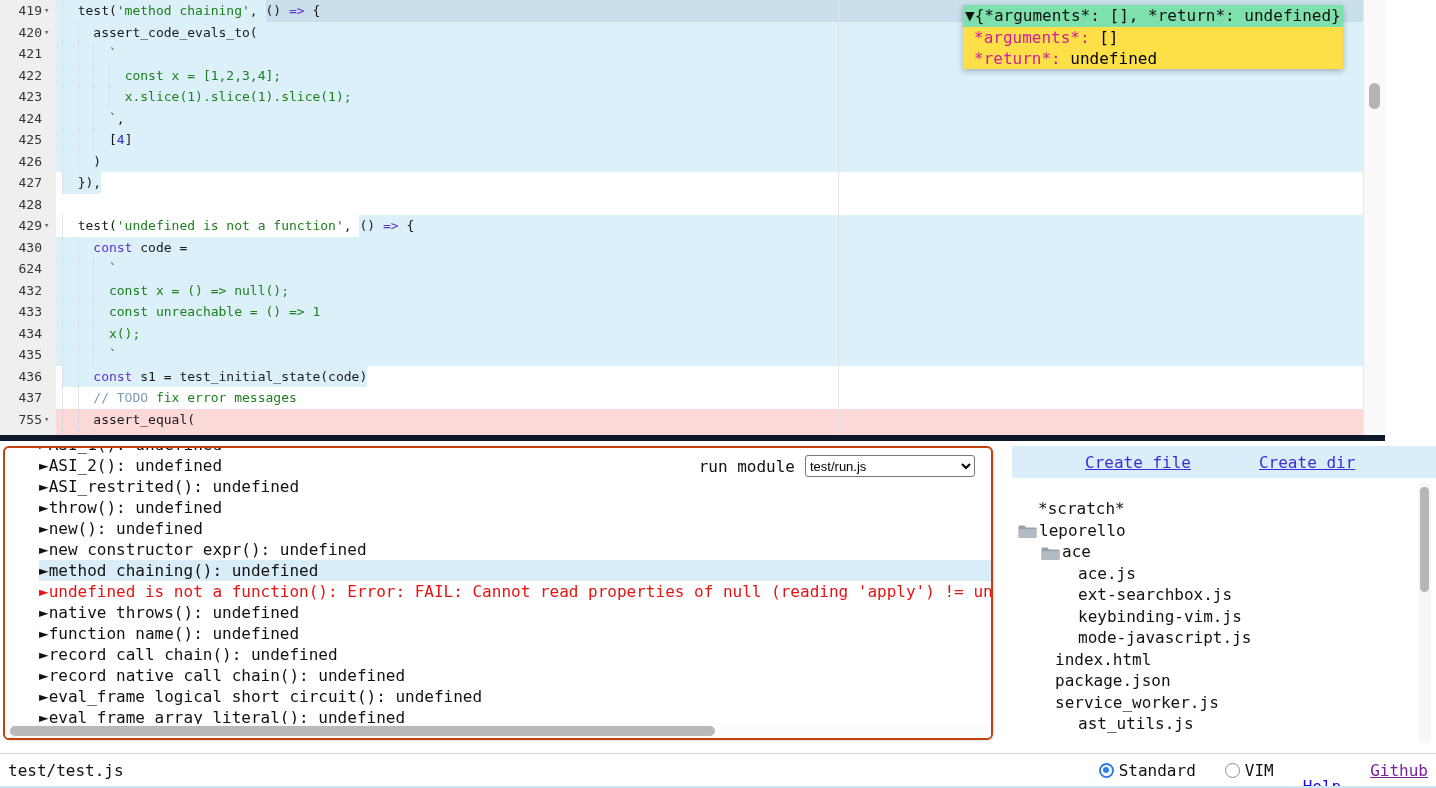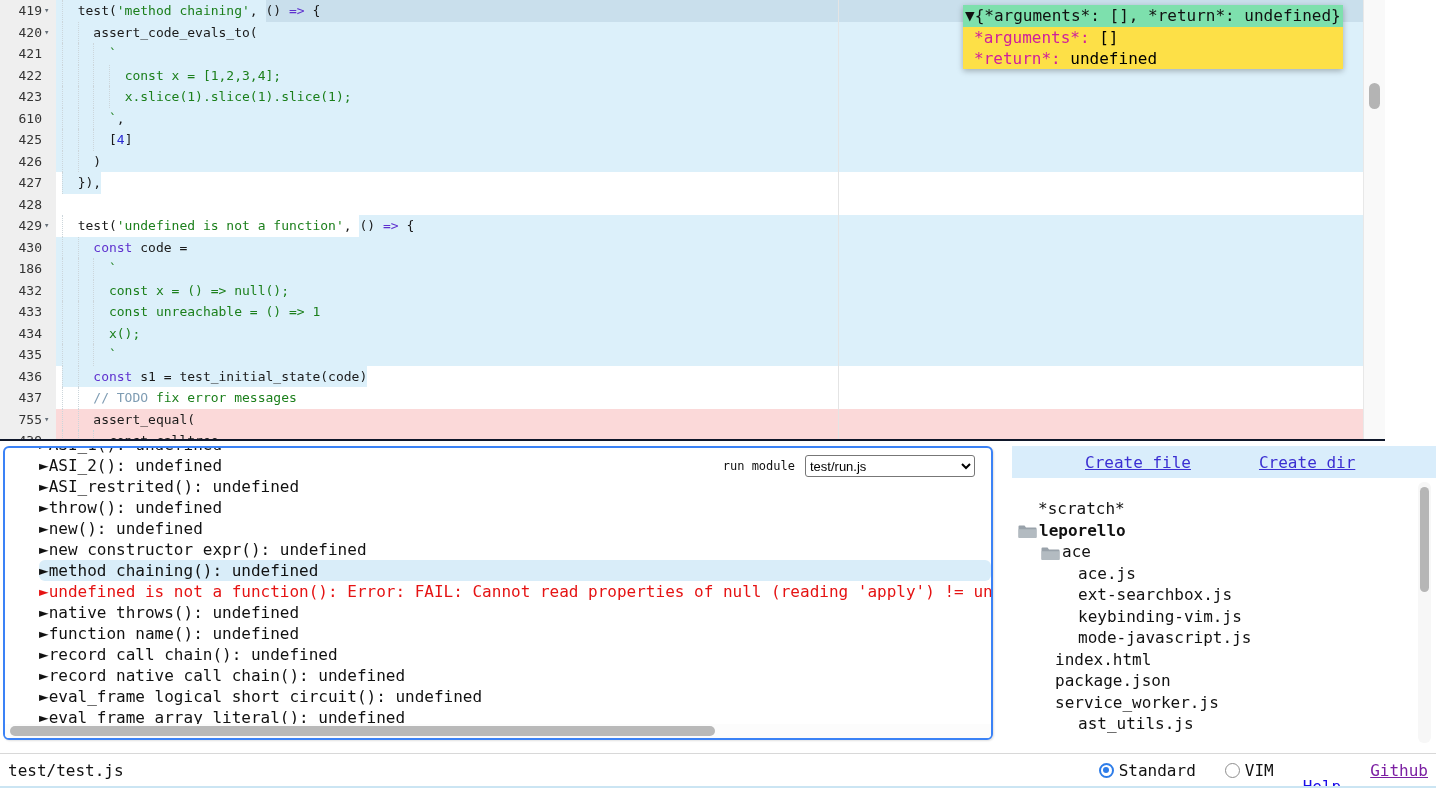--- a/index.html
+++ b/index.html
@@ -2,21 +2,21 @@
 <html><head>
 <meta charset="utf-8">
 <style>
   * { margin:0; padding:0; box-sizing:border-box; }
   html,body { width:1436px; height:788px; background:#ffffff; overflow:hidden;
               font-family:"DejaVu Sans Mono", monospace; }
   #app { position:relative; width:1436px; height:788px; }
 
   
   #editor { position:absolute; left:0; top:0; width:1385px; height:441px;
-            overflow:hidden; background:#ffffff; border-bottom:2px solid #0f172a; }
+            overflow:hidden; background:#ffffff; border-bottom:6px solid #0f172a; }
   #print-margin { position:absolute; left:838px; top:0; height:441px; width:1px;
                   background:#e4e4e4; }
   .line { display:flex; height:21.5px; line-height:21.5px; }
   .gut  { width:56px; background:#efefef; display:flex; flex:none; }
   .num  { flex:1; text-align:right; font-size:13px; color:#333; padding-right:2px; }
   .fold { width:12px; font-size:9px; color:#66707a; text-align:left; line-height:21.5px; }
   .code { flex:1; display:flex; font-size:13px; color:#1a1a1a; padding-left:6px; }
   .code span.seg { white-space:pre; }
   .fill { flex:1; }
   .bg-blue { background:#dcf0fa; }
@@ -37,29 +37,29 @@
   #tooltip { position:absolute; left:963px; top:5px; width:380px;
              font-size:16px; box-shadow:0 2px 6px rgba(0,0,0,.28); z-index:5; }
   #tooltip .hdr { background:#7de0ad; color:#111; height:22px; line-height:22px;
                   padding-left:2px; white-space:pre; }
   #tooltip .trow { background:#fde047; height:21px; line-height:21px;
                    padding-left:11px; white-space:pre; }
   .magenta { color:#d01f9c; }
 
   
   #console { position:absolute; left:3px; top:446px; width:990px; height:294px;
-             background:#fff; border:2px solid #3b82f6; border-radius:6px;
+             background:#fff; border:2px solid #c2410c; border-radius:6px;
              overflow:hidden; box-shadow:1px 1px 2px rgba(0,0,0,.12); }
   #console-rows { margin-top:-14px; padding-left:34px; white-space:nowrap; }
   .crow { height:21px; line-height:21px; font-size:16px; color:#111; white-space:pre; }
-  .crow.sel { background:#d9edf9;border-radius:6px; }
+  .crow.sel { background:#d9edf9; }
   .crow.err { color:#e51313; }
   #run-module { position:absolute; top:7px; right:16px; display:flex;
                 align-items:center; gap:10px; background:#fff; }
-  #run-module label { font-size:12px; color:#111; }
+  #run-module label { font-size:16px; color:#111; }
   #run-module select { width:170px; height:22px; font-family:"Liberation Sans",sans-serif;
                        font-size:13px; border:1px solid #777; border-radius:3px;
                        background:#fff; }
   #h-scroll { position:absolute; left:0; right:0; bottom:0; height:14px; background:#fcfcfc; }
   #h-thumb { position:absolute; left:5px; bottom:2px; width:705px; height:10px;
              background:#b9b9b9; border-radius:5px; }
 
   
   #files { position:absolute; left:1012px; top:446px; width:424px; height:299px;
            background:#fff; overflow:hidden; }
@@ -150,21 +150,21 @@
             <span class="num" data-name="line-number">423</span>
             <span class="fold"></span>
           </div>
           <div class="code bg-blue" data-name="code-line-text">
             <span class="seg c-s"><span class="guide" data-name="indent-guide"></span><span class="guide" data-name="indent-guide"></span><span class="guide" data-name="indent-guide"></span><span class="guide" data-name="indent-guide"></span>x.slice(1).slice(1).slice(1);</span>
             <div class="fill bg-blue"></div>
           </div>
         </div>
         <div class="line" data-name="code-line">
           <div class="gut" data-name="gutter-cell">
-            <span class="num" data-name="line-number">610</span>
+            <span class="num" data-name="line-number">424</span>
             <span class="fold"></span>
           </div>
           <div class="code bg-blue" data-name="code-line-text">
             <span class="seg c-s"><span class="guide" data-name="indent-guide"></span><span class="guide" data-name="indent-guide"></span><span class="guide" data-name="indent-guide"></span>`</span>
             <span class="seg c-p">,</span>
             <div class="fill bg-blue"></div>
           </div>
         </div>
         <div class="line" data-name="code-line">
           <div class="gut" data-name="gutter-cell">
@@ -229,21 +229,21 @@
           </div>
           <div class="code bg-blue" data-name="code-line-text">
             <span class="seg c-p"><span class="guide" data-name="indent-guide"></span><span class="guide" data-name="indent-guide"></span></span>
             <span class="seg c-k">const</span>
             <span class="seg c-p"> code =</span>
             <div class="fill bg-blue"></div>
           </div>
         </div>
         <div class="line" data-name="code-line">
           <div class="gut" data-name="gutter-cell">
-            <span class="num" data-name="line-number">186</span>
+            <span class="num" data-name="line-number">624</span>
             <span class="fold"></span>
           </div>
           <div class="code bg-blue" data-name="code-line-text">
             <span class="seg c-s"><span class="guide" data-name="indent-guide"></span><span class="guide" data-name="indent-guide"></span><span class="guide" data-name="indent-guide"></span>`</span>
             <div class="fill bg-blue"></div>
           </div>
         </div>
         <div class="line" data-name="code-line">
           <div class="gut" data-name="gutter-cell">
             <span class="num" data-name="line-number">432</span>
@@ -368,21 +368,21 @@
     </div>
   </div>
 
   <div id="files" data-name="file-tree-panel">
     <div id="files-header" data-name="file-tree-header">
       <a href="#" data-name="create-file-link">Create file</a>
       <a href="#" data-name="create-dir-link">Create dir</a>
     </div>
     <div id="tree" data-name="file-tree">
         <div class="trow2" data-name="tree-file-row" style="padding-left: 26px;"><span data-name="tree-item-label">*scratch*</span></div>
-        <div class="trow2" data-name="tree-folder-row" style="padding-left: 6px; font-weight: bold;"><span class="ficon" data-name="folder-icon"><svg width="19" height="14" viewBox="0 0 19 14">
+        <div class="trow2" data-name="tree-folder-row" style="padding-left: 6px;"><span class="ficon" data-name="folder-icon"><svg width="19" height="14" viewBox="0 0 19 14">
               <path d="M0.5 1.5 q0 -1 1 -1 h5 l1.5 2 h9.5 q1 0 1 1 v8.5 q0 1 -1 1 h-16 q-1 0 -1 -1 z" fill="#99a2aa"></path>
               <path d="M0.5 4.2 h18 v7.8 q0 1 -1 1 h-16 q-1 0 -1 -1 z" fill="#b3bbc1"></path>
             </svg></span><span data-name="tree-item-label">leporello</span></div>
         <div class="trow2" data-name="tree-folder-row" style="padding-left: 29px;"><span class="ficon" data-name="folder-icon"><svg width="19" height="14" viewBox="0 0 19 14">
               <path d="M0.5 1.5 q0 -1 1 -1 h5 l1.5 2 h9.5 q1 0 1 1 v8.5 q0 1 -1 1 h-16 q-1 0 -1 -1 z" fill="#99a2aa"></path>
               <path d="M0.5 4.2 h18 v7.8 q0 1 -1 1 h-16 q-1 0 -1 -1 z" fill="#b3bbc1"></path>
             </svg></span><span data-name="tree-item-label">ace</span></div>
         <div class="trow2" data-name="tree-file-row" style="padding-left: 66px;"><span data-name="tree-item-label">ace.js</span></div>
         <div class="trow2" data-name="tree-file-row" style="padding-left: 66px;"><span data-name="tree-item-label">ext-searchbox.js</span></div>
         <div class="trow2" data-name="tree-file-row" style="padding-left: 66px;"><span data-name="tree-item-label">keybinding-vim.js</span></div>

